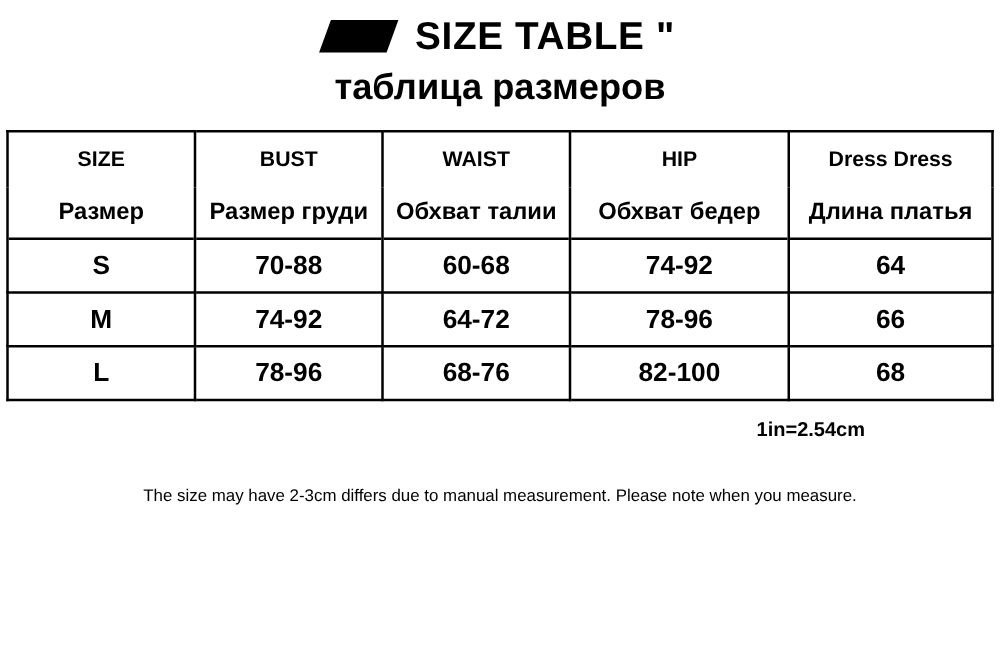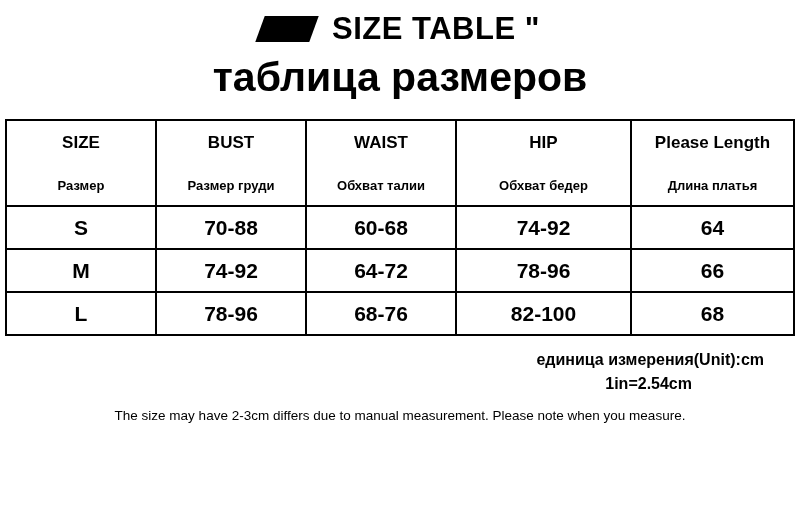--- a/index.html
+++ b/index.html
@@ -40,21 +40,21 @@
     display: inline-block;
   }
   .title-text-1 {
     font-size: 31px;
     font-weight: bold;
     letter-spacing: 0.5px;
     line-height: 1.1;
     white-space: nowrap;
   }
   .title-text-2 {
-    font-size: 41px;
+    font-size: 29px;
     font-weight: bold;
     line-height: 1.25;
     margin-top: 6px;
     white-space: nowrap;
   }
 
   
   .size-table {
     border-collapse: collapse;
     width: 788px;
@@ -69,21 +69,21 @@
     padding: 0;
   }
   .size-table thead th {
     height: 44px;
     font-size: 17px;
     vertical-align: middle;
     border-bottom: none;
   }
   .size-table thead tr.sub th {
     height: 40px;
-    font-size: 13px;
+    font-size: 19px;
     border-top: none;
     vertical-align: middle;
   }
   .size-table tbody td {
     height: 41px;
     font-size: 21px;
     vertical-align: middle;
   }
   .col-size   { width: 150px; }
   .col-bust   { width: 150px; }
@@ -101,21 +101,21 @@
     font-size: 16px;
     font-weight: bold;
     line-height: 1.5;
   }
   .unit-note .line2 {
     padding-right: 72px;
   }
 
   
   .footer-note {
-    margin-top: 8px;
+    margin-top: 28px;
     text-align: center;
     font-size: 13.5px;
     line-height: 1.75;
     padding: 0 40px;
   }
 </style>
 </head>
 <body>
 
 <div class="page">
@@ -135,21 +135,21 @@
       <col class="col-waist">
       <col class="col-hip">
       <col class="col-length">
     </colgroup>
     <thead>
       <tr>
         <th>SIZE</th>
         <th>BUST</th>
         <th>WAIST</th>
         <th>HIP</th>
-        <th>Please  Length</th>
+        <th>Dress  Dress</th>
       </tr>
       <tr class="sub">
         <th>Размер</th>
         <th>Размер груди</th>
         <th>Обхват талии</th>
         <th>Обхват бедер</th>
         <th>Длина  платья</th>
       </tr>
     </thead>
     <tbody>
@@ -171,21 +171,20 @@
         <td class="cell-size-label">L</td>
         <td>78-96</td>
         <td>68-76</td>
         <td>82-100</td>
         <td>68</td>
       </tr>
     </tbody>
   </table>
 
   <div class="unit-note">
-    <div>единица измерения(Unit):cm</div>
     <div class="line2">1in=2.54cm</div>
   </div>
 
   <div class="footer-note">
     <div>The size may have 2-3cm differs due to manual measurement. Please note when you measure.</div>
   </div>
 
 </div>
 
 </body></html>

